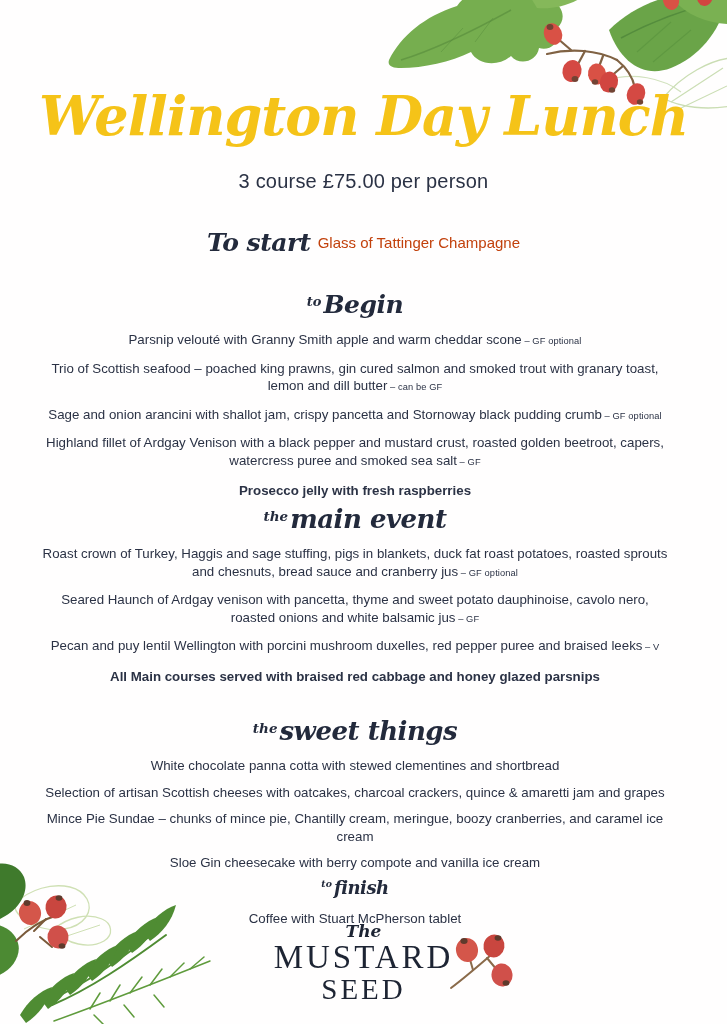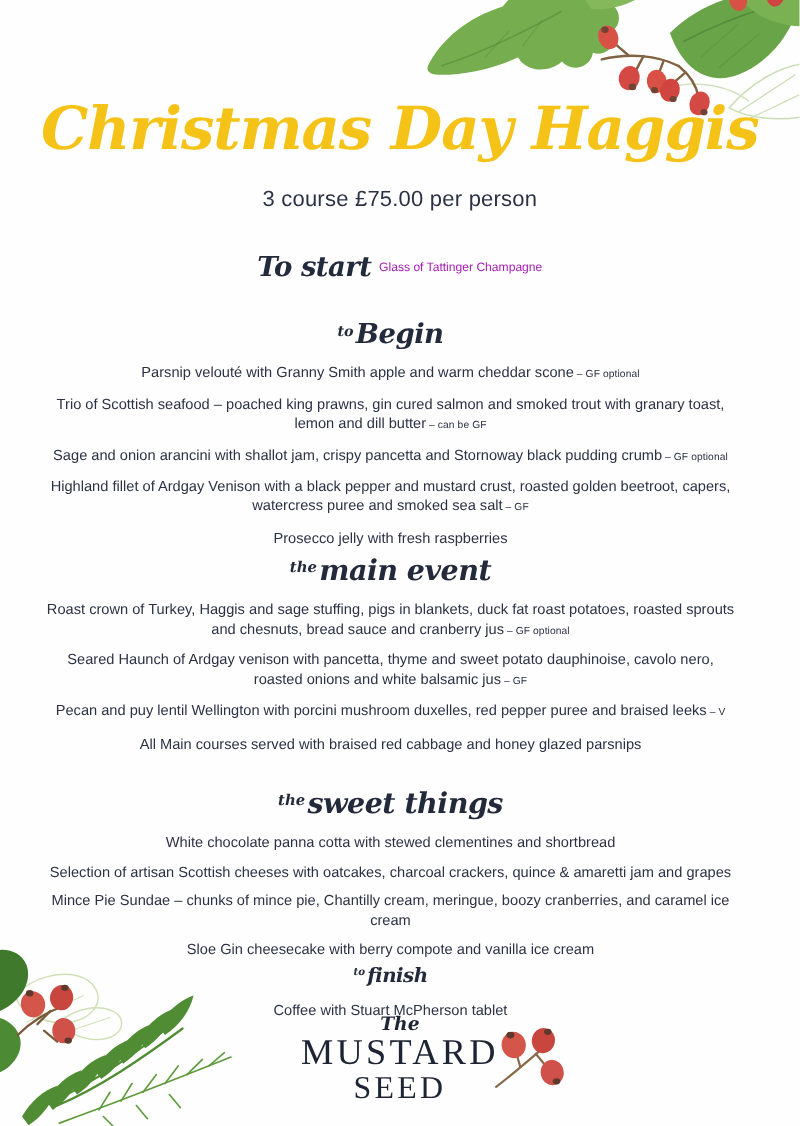--- a/index.html
+++ b/index.html
@@ -93,22 +93,22 @@
     left: 0;
     width: 727px;
     text-align: center;
     white-space: nowrap;
   }
   .tostart-row .script {
     font-size: 25px;
     vertical-align: middle;
   }
   .tostart-row .desc {
-    font-size: 11px;
-    color: #a21caf;
+    font-size: 15px;
+    color: #c2410c;
     vertical-align: middle;
     margin-left: 7px;
   }
 
   
   .section {
     position: absolute;
     left: 0;
     width: 710px;
   }
@@ -124,21 +124,21 @@
     color: #2b3245;
     padding: 0 40px;
     margin-bottom: 9px;
   }
   .item .tag {
     font-size: 9.3px;
     letter-spacing: 0.1px;
     white-space: nowrap;
   }
   .item.note {
-    font-weight: normal;
+    font-weight: bold;
     font-size: 13.3px;
     margin-top: 11px;
     margin-bottom: 0;
   }
 
   
   #section-begin   { top: 286px; }
   #section-main    { top: 500px; }
   #section-sweet   { top: 712px; }
   #section-finish  { top: 868px; }
@@ -241,21 +241,21 @@
           <ellipse cx="241" cy="96" rx="3.2" ry="2.8" fill="#6b3a2a"></ellipse>
           <ellipse cx="265" cy="100" rx="9" ry="11" transform="rotate(22 265 100)" fill="#d2403a"></ellipse>
           <ellipse cx="269" cy="108" rx="3.2" ry="2.8" fill="#6b3a2a"></ellipse>
           <ellipse cx="300" cy="6" rx="8" ry="10" transform="rotate(-14 300 6)" fill="#d8483c"></ellipse>
           <ellipse cx="334" cy="2" rx="8" ry="10" transform="rotate(10 334 2)" fill="#cf3c36"></ellipse>
         </g>
       </g>
     </svg>
   </div>
 
-  <div class="title">Christmas Day Haggis</div>
+  <div class="title">Wellington Day Lunch</div>
   <div class="subtitle">3 course £75.00 per person</div>
 
   <div class="tostart-row">
     <span class="script">To start</span><span class="desc">Glass of Tattinger Champagne</span>
   </div>
 
   <div class="section" id="section-begin">
     <div class="section-head script">
       <span class="pre">to</span><span>Begin</span>
     </div>

